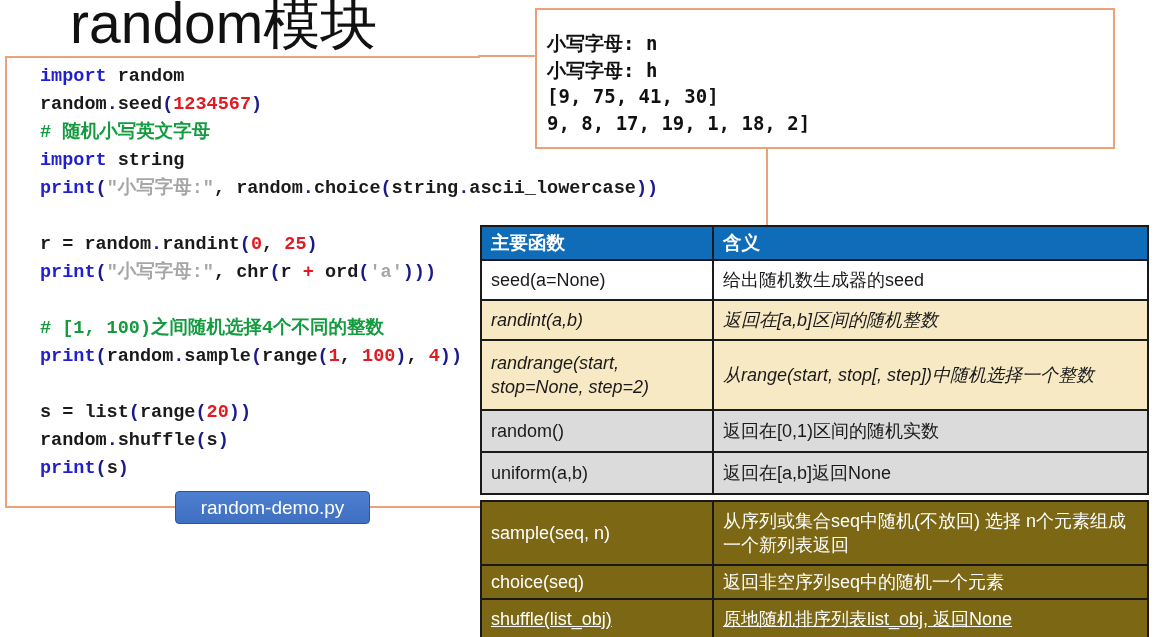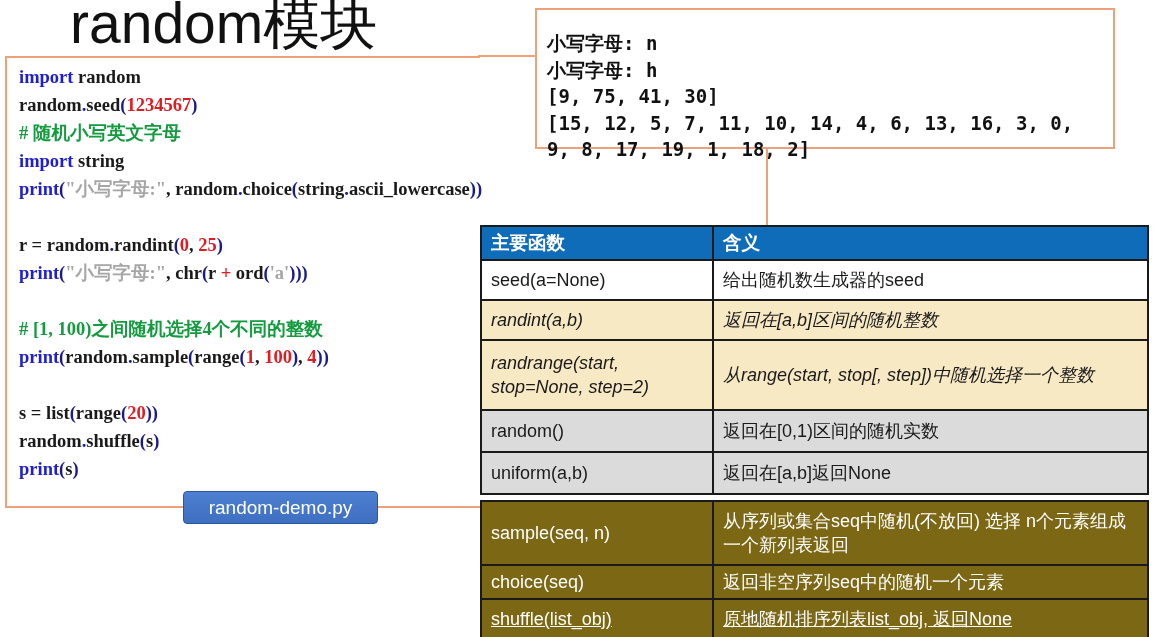--- a/index.html
+++ b/index.html
@@ -28,22 +28,22 @@
   
   .code-box{
     position:absolute;left:5px;top:56px;width:475px;height:452px;
     border-left:2px solid var(--accent);
     border-top:2px solid var(--accent);
     border-bottom:2px solid var(--accent);
     box-sizing:border-box;background:#fff;
   }
   .code-content{
     padding:5px 0 0 12px;
-    font-family:Liberation Serif, serif;
-    font-size:18.5px;font-weight:700;line-height:28px;white-space:pre;
+    font-family:Liberation Mono, monospace;
+    font-size:18.5px;font-weight:700;line-height:28px;white-space:pre;margin-left:21px;
   }
   .code-line{height:28px;}
   .tk-k{color:var(--kw);}
   .tk-n{color:var(--num);}
   .tk-c{color:var(--com);}
   .tk-s{color:var(--str);}
   .tk-p{color:var(--par);}
   .tk-d{color:#1a1a1a;}
   
   .connector{position:absolute;background:var(--accent);}
@@ -53,21 +53,21 @@
   .output-box{
     position:absolute;left:535px;top:8px;width:580px;height:141px;
     border:2px solid var(--accent);box-sizing:border-box;background:#fff;
     padding:20px 10px;
     font-family:"DejaVu Sans Mono","Liberation Mono",monospace;
     font-size:19px;font-weight:700;line-height:26.5px;color:#111;
     white-space:pre;
   }
   
   .demo-label{
-    position:absolute;left:183px;top:491px;width:195px;height:33px;
+    position:absolute;left:175px;top:491px;width:195px;height:33px;
     background:linear-gradient(#4d80d0,var(--label-blue));
     border:1px solid #2a569f;border-radius:4px;box-sizing:border-box;
     color:#fff;font-size:19px;display:flex;align-items:center;justify-content:center;
     font-family:"Liberation Sans",sans-serif;
   }
   
   .table-wrap{position:absolute;left:480px;top:225px;width:667px;}
   table{border-collapse:collapse;table-layout:fixed;width:667px;}
   col.c1{width:232px;} col.c2{width:435px;}
   th,td{
@@ -91,21 +91,21 @@
 <div class="slide">
 
   <h1 class="page-title">random模块</h1>
 
   <div class="code-box">
     <div class="code-content"><div class="code-line"><span class="tk-k">import</span><span class="tk-d"> random</span></div><div class="code-line"><span class="tk-d">random</span><span class="tk-p">.</span><span class="tk-d">seed</span><span class="tk-p">(</span><span class="tk-n">1234567</span><span class="tk-p">)</span></div><div class="code-line"><span class="tk-c"># 随机小写英文字母</span></div><div class="code-line"><span class="tk-k">import</span><span class="tk-d"> string</span></div><div class="code-line"><span class="tk-k">print</span><span class="tk-p">(</span><span class="tk-s">"小写字母:"</span><span class="tk-d">, random</span><span class="tk-p">.</span><span class="tk-d">choice</span><span class="tk-p">(</span><span class="tk-d">string</span><span class="tk-p">.</span><span class="tk-d">ascii_lowercase</span><span class="tk-p">))</span></div><div class="code-line">&nbsp;</div><div class="code-line"><span class="tk-d">r = random</span><span class="tk-p">.</span><span class="tk-d">randint</span><span class="tk-p">(</span><span class="tk-n">0</span><span class="tk-d">, </span><span class="tk-n">25</span><span class="tk-p">)</span></div><div class="code-line"><span class="tk-k">print</span><span class="tk-p">(</span><span class="tk-s">"小写字母:"</span><span class="tk-d">, chr</span><span class="tk-p">(</span><span class="tk-d">r </span><span class="tk-n">+</span><span class="tk-d"> ord</span><span class="tk-p">(</span><span class="tk-s">'a'</span><span class="tk-p">)))</span></div><div class="code-line">&nbsp;</div><div class="code-line"><span class="tk-c"># [1, 100)之间随机选择4个不同的整数</span></div><div class="code-line"><span class="tk-k">print</span><span class="tk-p">(</span><span class="tk-d">random</span><span class="tk-p">.</span><span class="tk-d">sample</span><span class="tk-p">(</span><span class="tk-d">range</span><span class="tk-p">(</span><span class="tk-n">1</span><span class="tk-d">, </span><span class="tk-n">100</span><span class="tk-p">)</span><span class="tk-d">, </span><span class="tk-n">4</span><span class="tk-p">))</span></div><div class="code-line">&nbsp;</div><div class="code-line"><span class="tk-d">s = list</span><span class="tk-p">(</span><span class="tk-d">range</span><span class="tk-p">(</span><span class="tk-n">20</span><span class="tk-p">))</span></div><div class="code-line"><span class="tk-d">random</span><span class="tk-p">.</span><span class="tk-d">shuffle</span><span class="tk-p">(</span><span class="tk-d">s</span><span class="tk-p">)</span></div><div class="code-line"><span class="tk-k">print</span><span class="tk-p">(</span><span class="tk-d">s</span><span class="tk-p">)</span></div></div>
   </div>
 
   <div class="connector connector-top"></div>
 
-  <div class="output-box"><div>小写字母: n</div><div>小写字母: h</div><div>[9, 75, 41, 30]</div><div>[15, 12, 5, 7, 11, 10, 14, 4, 6, 13, 16, 3, 0,</div><div>9, 8, 17, 19, 1, 18, 2]</div></div>
+  <div class="output-box"><div>小写字母: n</div><div>小写字母: h</div><div>[9, 75, 41, 30]</div><div>9, 8, 17, 19, 1, 18, 2]</div></div>
 
   <div class="connector connector-vert"></div>
 
   <div class="demo-label">random-demo.py</div>
 
   <div class="table-wrap">
     <table class="tbl1">
       <colgroup>
           <col class="c1">
           <col class="c2">

